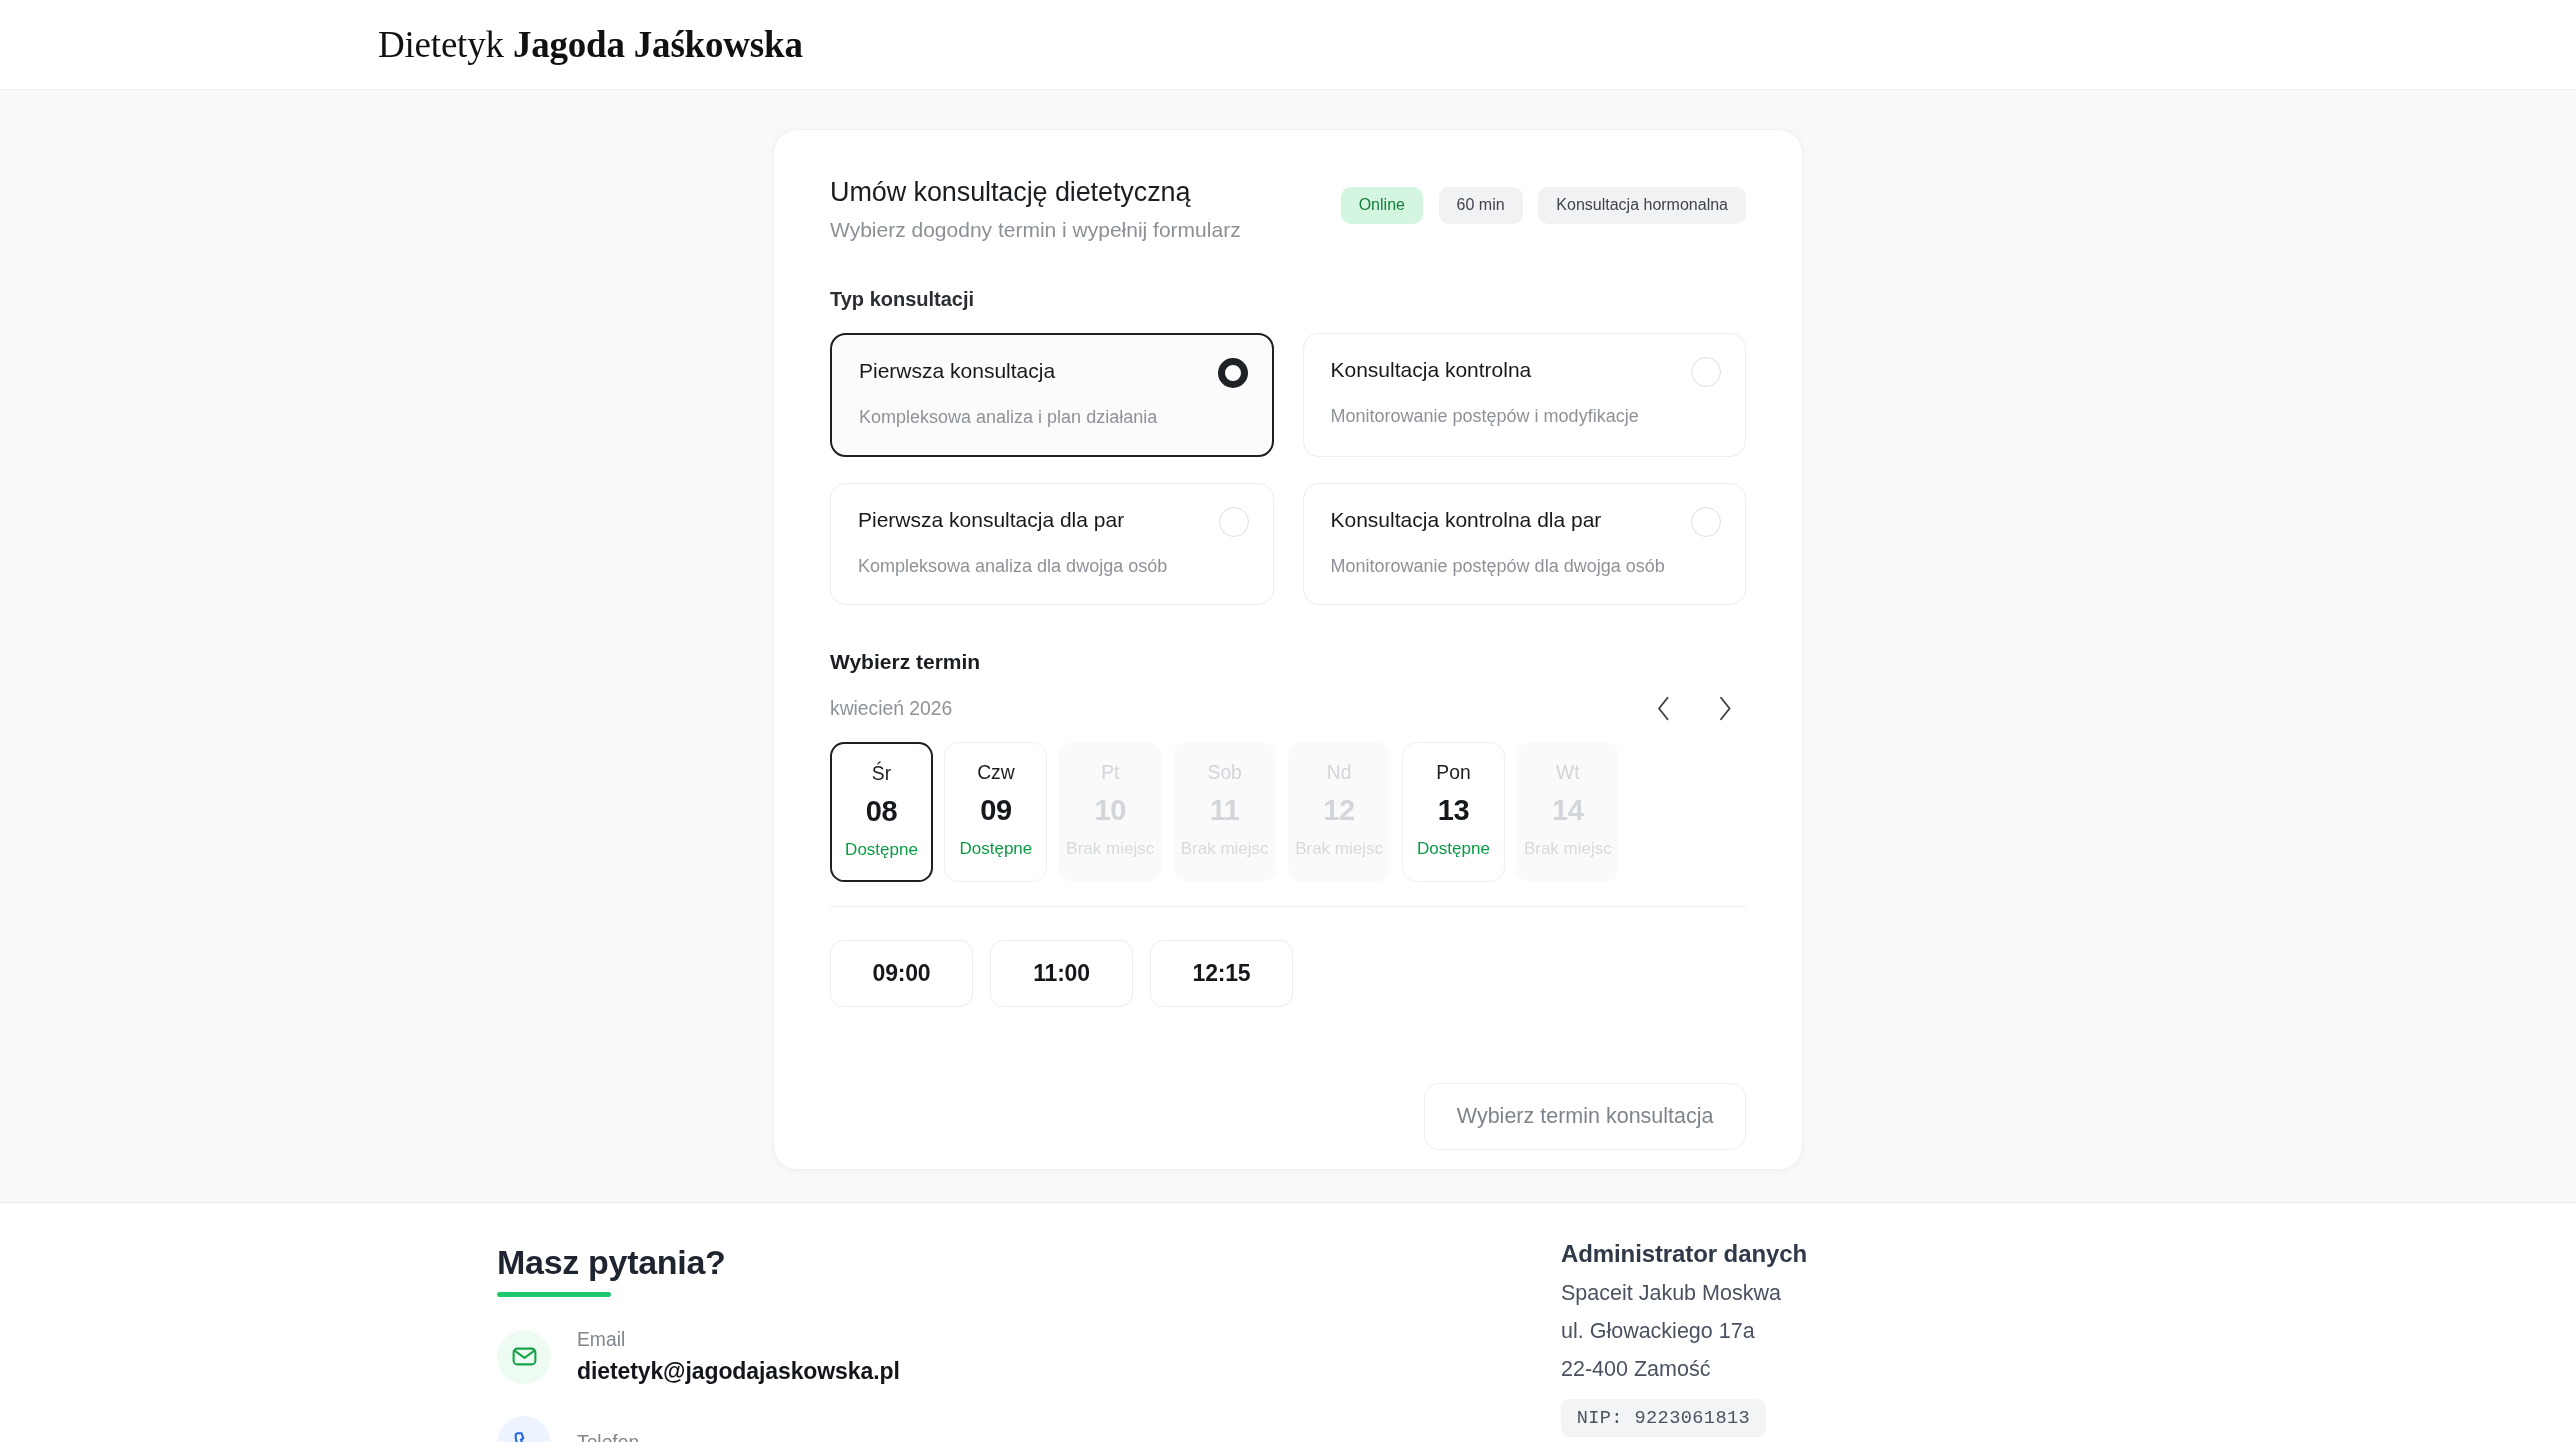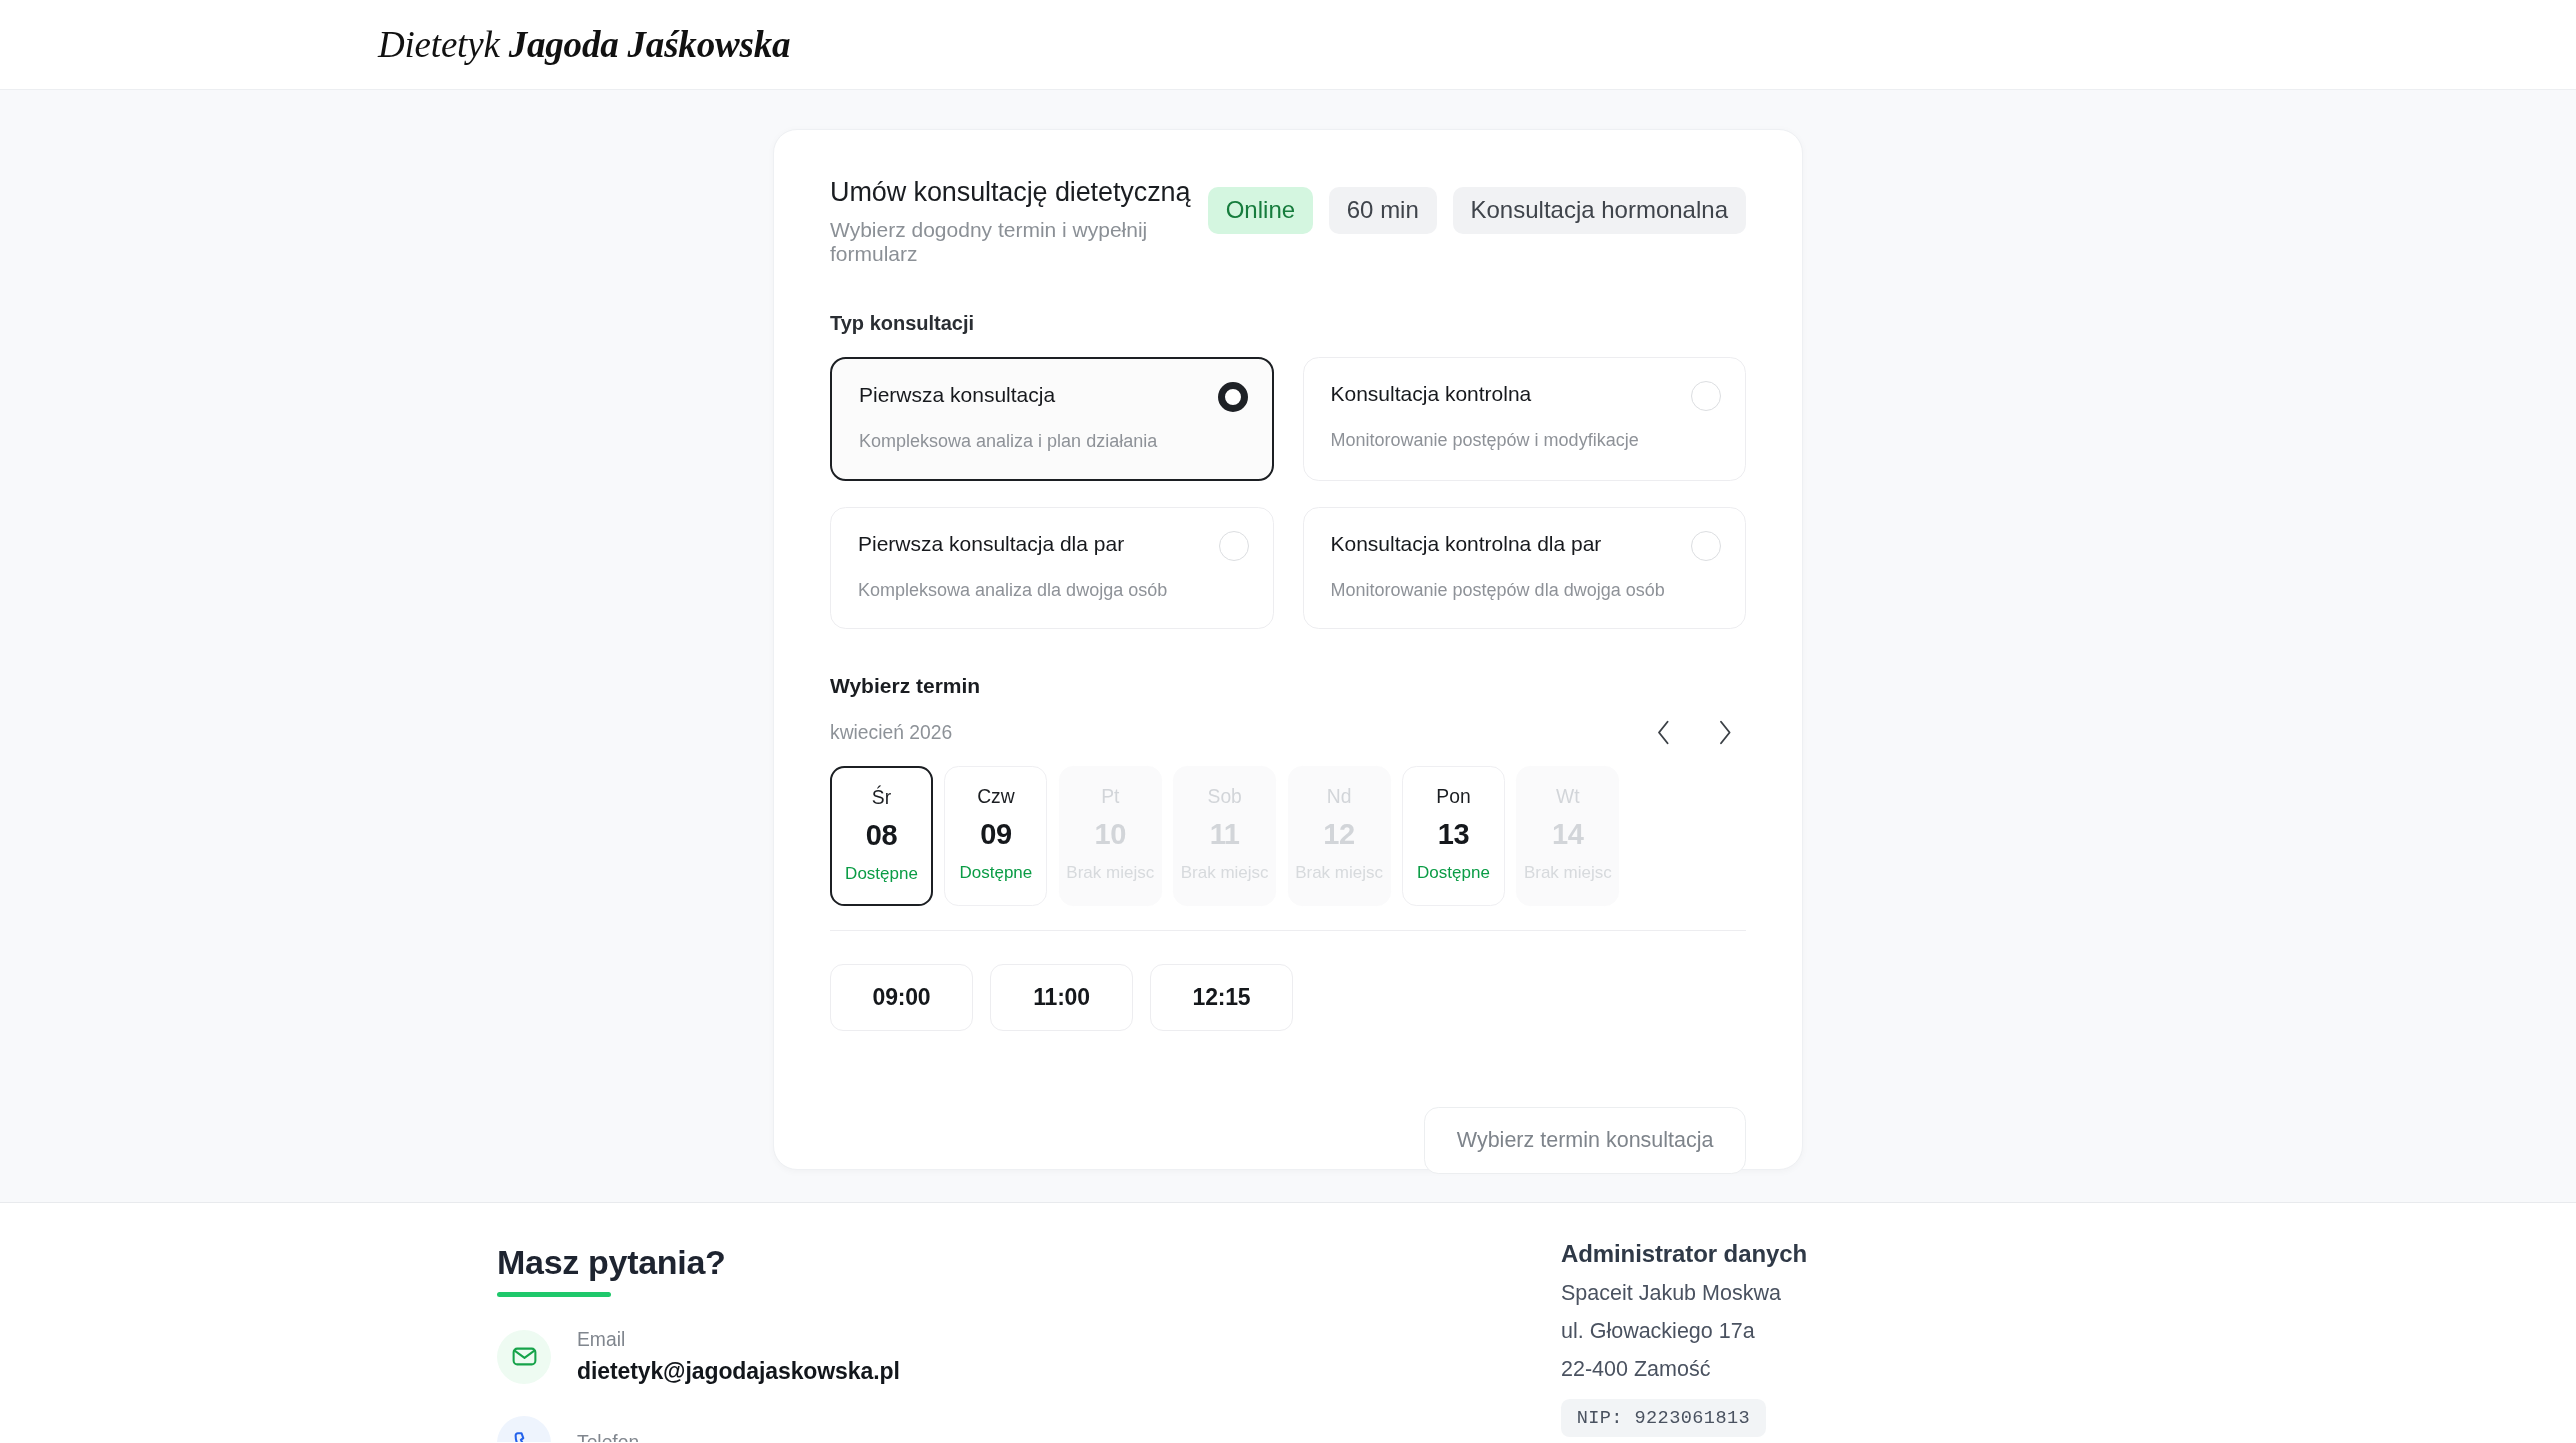--- a/index.html
+++ b/index.html
@@ -19,21 +19,20 @@
     display: flex;
     align-items: center;
     padding-left: 378px;
   }
   .logo {
     font-family: "Liberation Serif", serif;
     font-size: 37px;
     letter-spacing: -0.2px;
     color: #111111;
     white-space: nowrap;
-    font-style: italic;
   }
   .logo .logo-light { font-weight: 400; }
   .logo .logo-bold { font-weight: 700; }
 
   
   .main-area {
     background: #f8f9fb;
     height: 1113px;
     border-bottom: 1.4px solid #e8eaed;
     position: relative;
@@ -65,21 +64,21 @@
   }
   .card-sub {
     margin-top: 10px;
     font-size: 21px;
     color: #8b9096;
     font-weight: 400;
   }
   .badges { display: flex; gap: 15.7px; padding-top: 10px; }
   .badge {
     border-radius: 10px;
-    font-size: 24px;
+    font-size: 16px;
     padding: 9.3px 18px;
     background: #f1f2f4;
     color: #3f444b;
     white-space: nowrap;
   }
   .badge.green { background: #d4f6e0; color: #167c3d; }
 
   
   .section-label {
     margin-top: 46px;

